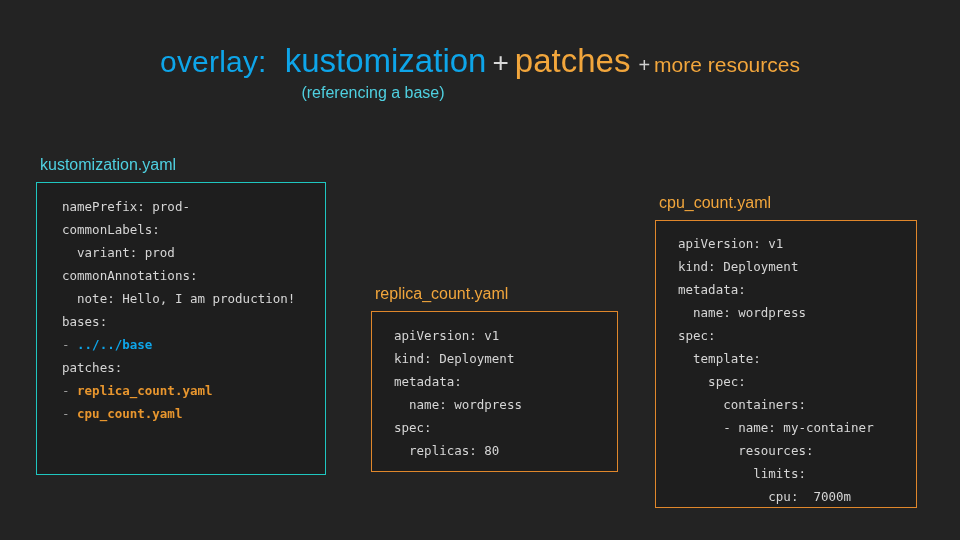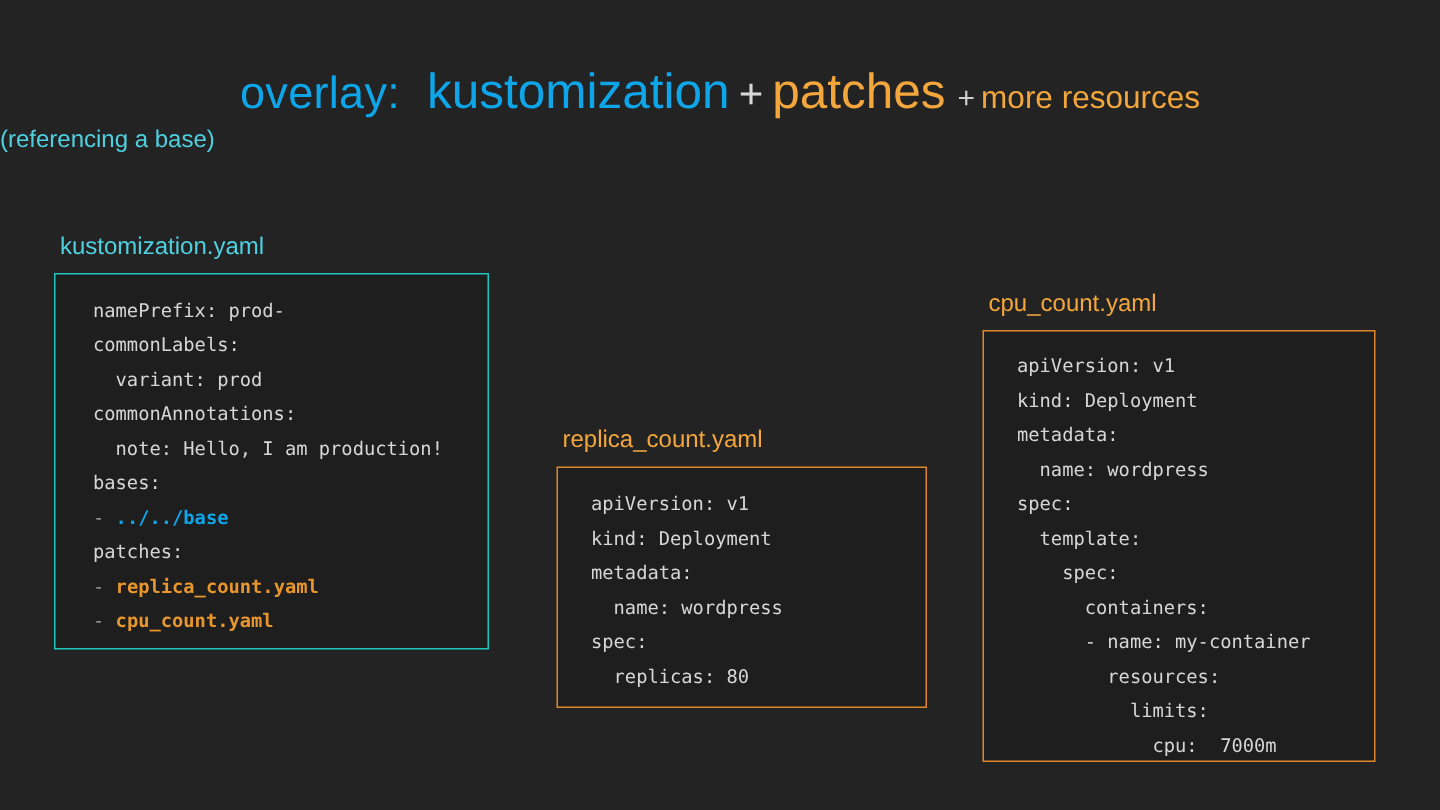--- a/index.html
+++ b/index.html
@@ -54,22 +54,23 @@
   }
   .t-more {
     font-size: 21px;
     color: #f2a63c;
     text-align: right;
   }
   #subtitle {
     margin-top: 7px;
     font-size: 16px;
     color: #4fd0e0;
-    text-align: left;
+    text-align: center;
     padding-right: 242px;
+    margin-left: 28px;
   }
 
   
   .card { position: absolute; }
   .card-label {
     font-size: 16px;
     line-height: 1;
     margin-bottom: 9px;
     padding-left: 4px;
   }
@@ -90,21 +91,21 @@
   }
   .dash { color: #9a9a9a; }
   .cyan-val { color: #0ea5e9; font-weight: bold; }
   .orange-val { color: #e8962e; font-weight: bold; }
 
   
   #card-kustomization { left: 26px; top: 157px; padding-left: 10px; }
   #card-kustomization .card-label { color: #4fd0e0; }
   #card-kustomization .card-box {
     width: 290px;
-    height: 251px;
+    height: 293px;
     border-color: #1fc6c0;
     padding: 12px 0 0 25px;
   }
 
   
   #card-replica { left: 371px; top: 286px; }
   #card-replica .card-label { color: #f2a63c; }
   #card-replica .card-box {
     width: 247px;
     height: 161px;

